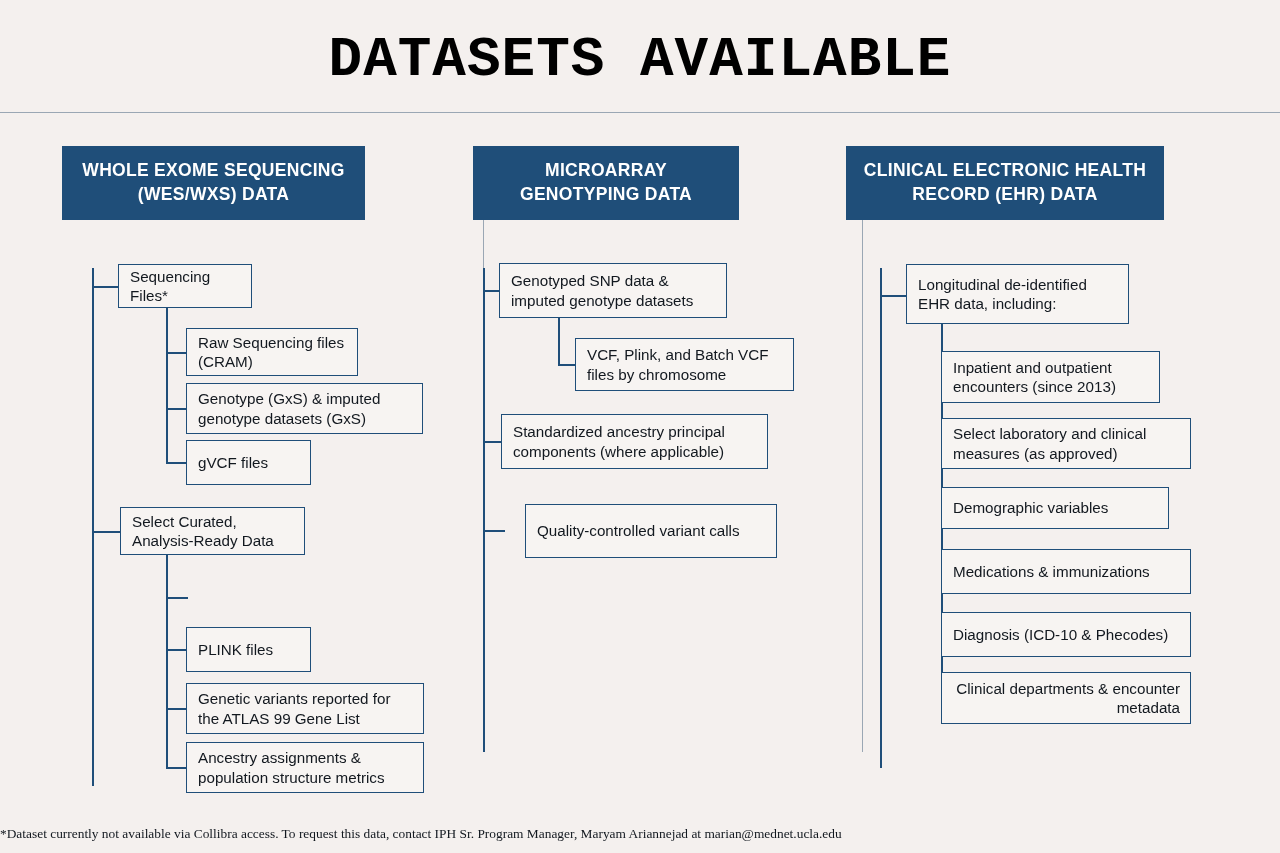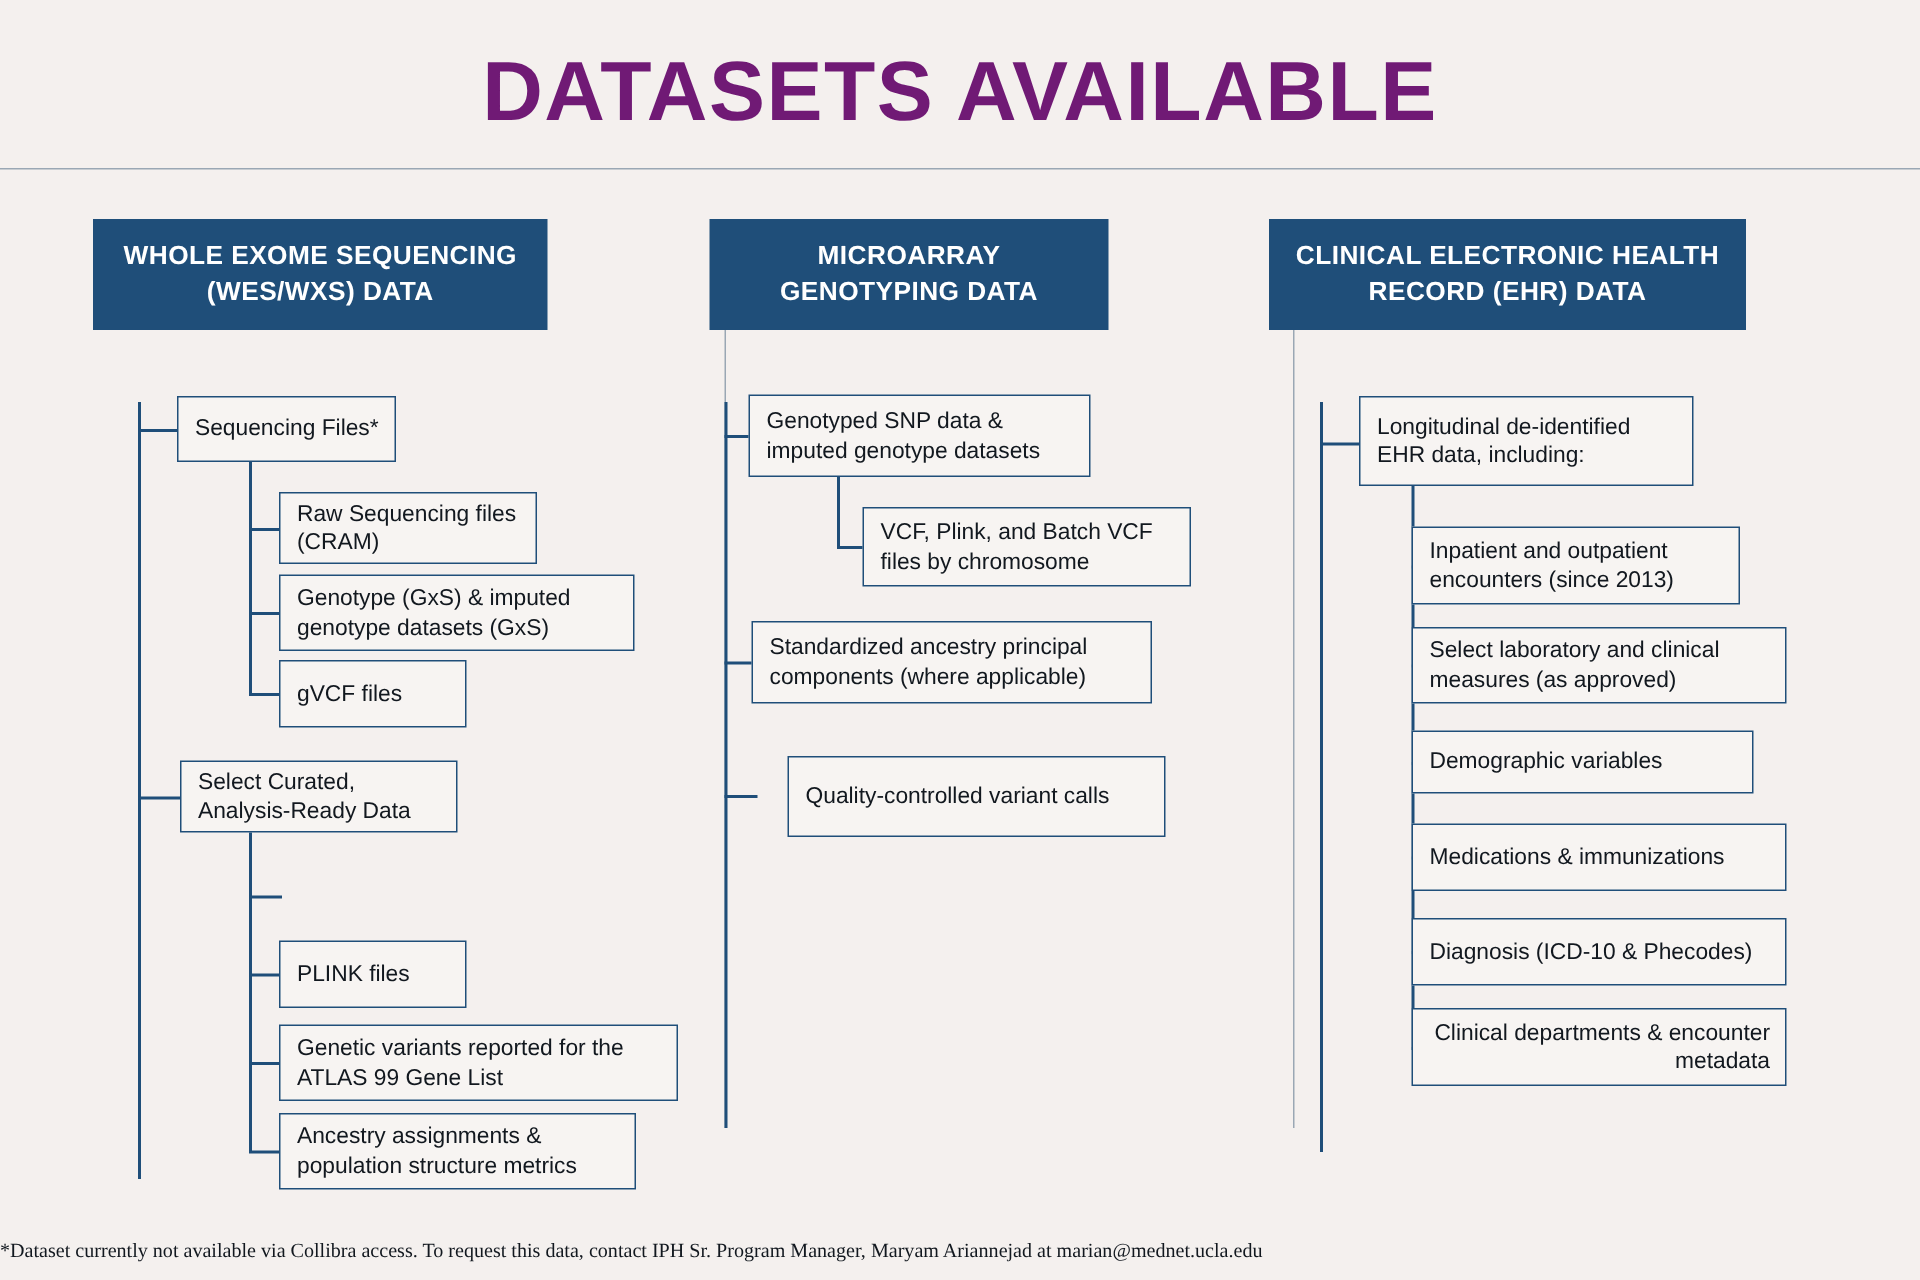--- a/index.html
+++ b/index.html
@@ -19,25 +19,25 @@
     position: relative;
     width: 1280px;
     height: 853px;
   }
   .title {
     position: absolute;
     top: 28px;
     left: 0;
     width: 1280px;
     text-align: center;
-    font-family: Liberation Sans, sans-serif;
+    font-family: Liberation Mono, monospace;
     font-weight: 700;
     font-size: 56px;
     letter-spacing: 1px;
-    color: #701a75;
+    color: #000000;
   }
   .title-rule {
     position: absolute;
     top: 112px;
     left: 0;
     width: 1280px;
     height: 1px;
     background: #9aa7b4;
   }
   .col-header {
@@ -93,21 +93,21 @@
 
 <div class="page">
 
   <div class="title">DATASETS AVAILABLE</div>
   <div class="title-rule"></div>
 
   <div class="col-header" style="left:62px; top:146px; width:303px; height:74px;">WHOLE EXOME SEQUENCING (WES/WXS) DATA</div>
 
   <div class="connector vline" style="left:92px; top:268px; width:1.6px; height:518px;"></div>
   <div class="connector hline" style="left:92px; top:286px; width:28px; height:1.6px;"></div>
-  <div class="node" style="left:118px; top:264px; width:146px; height:44px;">Sequencing Files*</div>
+  <div class="node" style="left:118px; top:264px; width:134px; height:44px;">Sequencing Files*</div>
 
   <div class="connector vline" style="left:166px; top:308px; width:1.6px; height:155px;"></div>
 
   <div class="connector hline" style="left:166px; top:352px; width:22px; height:1.6px;"></div>
   <div class="node" style="left:186px; top:328px; width:172px; height:48px;">Raw Sequencing files (CRAM)</div>
 
   <div class="connector hline" style="left:166px; top:408px; width:22px; height:1.6px;"></div>
   <div class="node" style="left:186px; top:383px; width:237px; height:51px;">Genotype (GxS) &amp; imputed genotype datasets (GxS)</div>
 
   <div class="connector hline" style="left:166px; top:462px; width:22px; height:1.6px;"></div>
@@ -117,21 +117,21 @@
   <div class="node" style="left:120px; top:507px; width:185px; height:48px;">Select Curated, Analysis-Ready Data</div>
 
   <div class="connector vline" style="left:166px; top:555px; width:1.6px; height:213px;"></div>
 
   <div class="connector hline" style="left:166px; top:597px; width:22px; height:1.6px;"></div>
 
   <div class="connector hline" style="left:166px; top:649px; width:22px; height:1.6px;"></div>
   <div class="node" style="left:186px; top:627px; width:125px; height:45px;text-align:right;">PLINK files</div>
 
   <div class="connector hline" style="left:166px; top:708px; width:22px; height:1.6px;"></div>
-  <div class="node" style="left:186px; top:683px; width:266px; height:51px;">Genetic variants reported for the ATLAS 99 Gene List</div>
+  <div class="node" style="left:186px; top:683px; width:238px; height:51px;">Genetic variants reported for the ATLAS 99 Gene List</div>
 
   <div class="connector hline" style="left:166px; top:767px; width:22px; height:1.6px;"></div>
   <div class="node" style="left:186px; top:742px; width:238px; height:51px;">Ancestry assignments &amp; population structure metrics</div>
 
   <div class="col-divider" style="left:483px; top:146px; height:606px;"></div>
 
   <div class="col-header" style="left:473px; top:146px; width:266px; height:74px;">MICROARRAY GENOTYPING DATA</div>
 
   <div class="connector vline" style="left:483px; top:268px; width:1.6px; height:484px;"></div>
 

